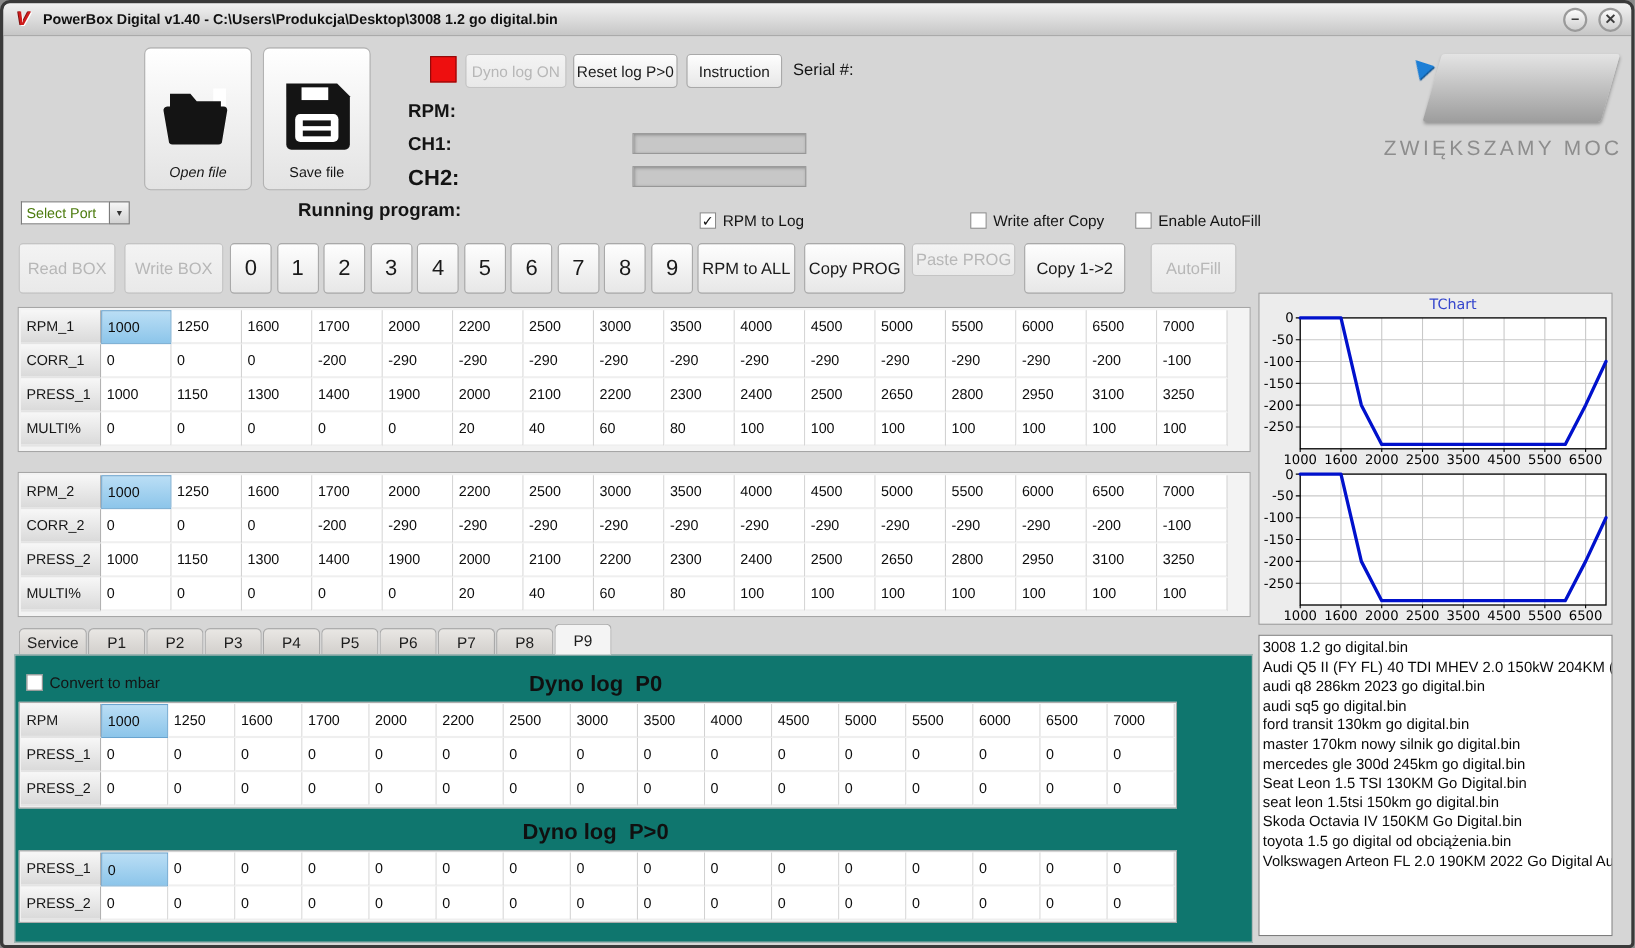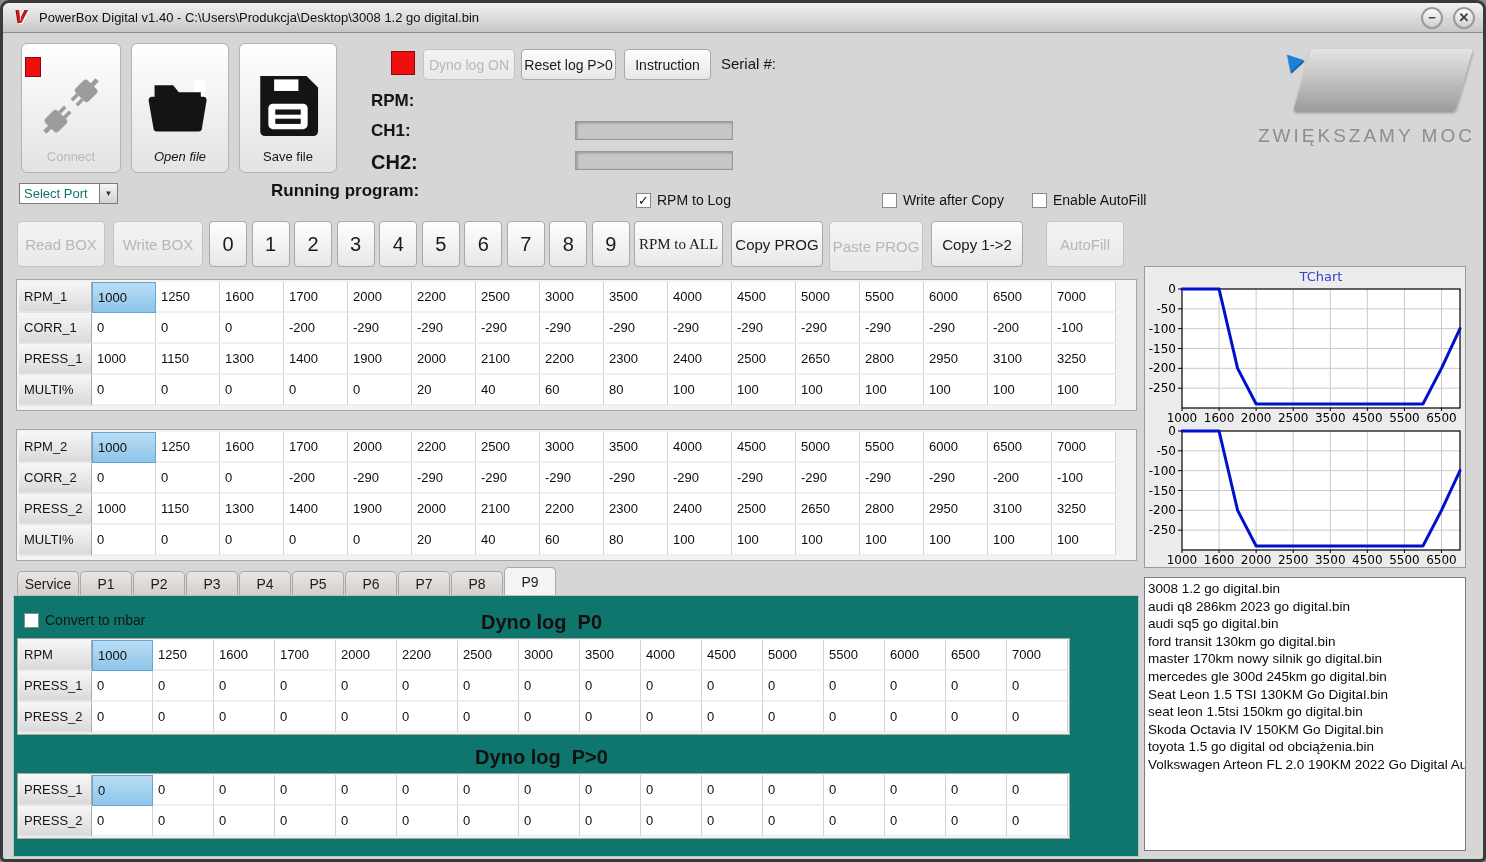--- a/index.html
+++ b/index.html
@@ -9,42 +9,42 @@
     background:#d6d6d6;border:3px solid #3a3a3a;border-radius:9px 9px 5px 5px;
     font-family:"Liberation Sans",sans-serif;overflow:hidden;
   }
   
   #titlebar{position:absolute;left:0;top:0;right:0;height:30px;
     background:linear-gradient(#f2f2f2,#c6c6c6);border-bottom:1px solid #8f8f8f;
     display:flex;align-items:center;padding:0 8px;gap:8px;border-radius:6px 6px 0 0;}
   .win-icon{width:20px;height:20px;display:flex;align-items:center;justify-content:center;
     font-weight:bold;font-style:italic;font-size:18px;color:#cf1c1c;
     text-shadow:1px 1px 0 #fff, -1px 0 0 #7e1010;}
-  #title-text{flex:1;font-size:13px;font-weight:normal;color:#101010;white-space:nowrap;overflow:hidden;}
+  #title-text{flex:1;font-size:13px;font-weight:bold;color:#101010;white-space:nowrap;overflow:hidden;}
   .winbtn{width:22px;height:22px;border-radius:50%;border:2px solid #9a9a9a;
     background:linear-gradient(#fcfcfc,#cfcfcf);color:#3c3c3c;font-size:13px;font-weight:bold;
     display:flex;align-items:center;justify-content:center;margin-left:2px;cursor:default;}
   
   .btn{position:absolute;display:flex;align-items:center;justify-content:center;
     background:linear-gradient(#fefefe,#e7e7e7);border:1px solid #a9a9a9;border-radius:4px;
     font-size:14px;color:#1a1a1a;cursor:default;}
   .btn.dis{color:#b7b7b7;background:linear-gradient(#f3f3f3,#e9e9e9);border-color:#c4c4c4;}
   .bigbtn{position:absolute;background:linear-gradient(#ffffff,#e3e3e3);
     border:1px solid #b2b2b2;border-radius:6px;display:flex;flex-direction:column;
     align-items:center;justify-content:flex-end;padding-bottom:8px;}
   .biglabel{font-size:13px;color:#161616;margin-top:4px;}
   .bigbtn.dis .biglabel{color:#b9b9b9;}
   .led{position:absolute;background:#ee0f0f;border:1px solid #8d0808;}
   
   .lbl{position:absolute;color:#141414;white-space:nowrap;}
   .pbar{position:absolute;background:#c7c7c7;border:1px solid #979797;
     box-shadow:inset 1px 1px 3px rgba(0,0,0,.28);}
   .combo{position:absolute;display:flex;height:21px;}
   .combo .cfield{width:80px;background:#fff;border:1px solid #7c7c7c;border-right:none;
-    font-size:13px;color:#0f766e;display:flex;align-items:center;padding-left:4px;}
+    font-size:13px;color:#4d7c0f;display:flex;align-items:center;padding-left:4px;}
   .combo .carrow{width:19px;background:linear-gradient(#f6f6f6,#d2d2d2);
     border:1px solid #7c7c7c;display:flex;align-items:center;justify-content:center;
     font-size:8px;color:#333;}
   .cbrow{position:absolute;display:flex;align-items:center;gap:6px;font-size:14px;color:#141414;}
   .cb{width:15px;height:15px;background:#fff;border:1px solid #8a8a8a;display:flex;
     align-items:center;justify-content:center;font-size:13px;color:#111;line-height:1;}
   
   .panel{position:absolute;border:1px solid #a6a6a6;background:#f3f3f3;}
   .gridtable{position:absolute;left:2px;top:2px;}
   .trow{display:flex;}
@@ -98,36 +98,20 @@
 
   <div id="titlebar">
     <div class="win-icon">
         <span>V</span>
       </div>
     <div id="title-text">PowerBox Digital v1.40 - C:\Users\Produkcja\Desktop\3008 1.2 go digital.bin</div>
     <div class="winbtn">−</div>
     <div class="winbtn">✕</div>
   </div>
 
-  <div class="bigbtn dis" style="left:18px;top:40px;width:100px;height:130px;">
-    <div class="led" style="left:3px;top:13px;width:16px;height:20px;"></div>
-    <svg class="icon-big" viewBox="0 0 64 64">
-      <g fill="#9c9c9c" transform="rotate(45 32 32)">
-        <rect x="30" y="0" width="4" height="7"></rect>
-        <rect x="24" y="6" width="16" height="15" rx="3"></rect>
-        <rect x="27.5" y="21" width="3" height="7"></rect>
-        <rect x="33.5" y="21" width="3" height="7"></rect>
-        <rect x="27.5" y="36" width="3" height="7"></rect>
-        <rect x="33.5" y="36" width="3" height="7"></rect>
-        <rect x="24" y="43" width="16" height="15" rx="3"></rect>
-        <rect x="30" y="57" width="4" height="7"></rect>
-      </g>
-    </svg>
-    <div class="biglabel">Connect</div>
-  </div>
 
   <div class="bigbtn" style="left:128px;top:40px;width:98px;height:130px;font-style:italic;">
     <svg class="icon-big" viewBox="0 0 64 64">
       <path fill="#ffffff" d="M44 10h10v14H44z"></path>
       <path fill="#141414" d="M10 14h16l5 6h19v6H10z"></path>
       <path fill="#141414" d="M8 24h44a3 3 0 0 1 3 3l-4 24a3 3 0 0 1-3 3H12a3 3 0 0 1-3-3L5 28a3 3 0 0 1 3-4z"></path>
     </svg>
     <div class="biglabel">Open file</div>
   </div>
 
@@ -180,23 +164,23 @@
       <div class="btn" style="position: relative; width: 38px; height: 46px; font-size: 20px;">1</div>
       <div class="btn" style="position: relative; width: 38px; height: 46px; font-size: 20px;">2</div>
       <div class="btn" style="position: relative; width: 38px; height: 46px; font-size: 20px;">3</div>
       <div class="btn" style="position: relative; width: 38px; height: 46px; font-size: 20px;">4</div>
       <div class="btn" style="position: relative; width: 38px; height: 46px; font-size: 20px;">5</div>
       <div class="btn" style="position: relative; width: 38px; height: 46px; font-size: 20px;">6</div>
       <div class="btn" style="position: relative; width: 38px; height: 46px; font-size: 20px;">7</div>
       <div class="btn" style="position: relative; width: 38px; height: 46px; font-size: 20px;">8</div>
       <div class="btn" style="position: relative; width: 38px; height: 46px; font-size: 20px;">9</div>
     </div>
-  <div class="btn" style="left:631px;top:218px;width:89px;height:46px;font-size:15px;font-family:Liberation Serif, serif;">RPM to ALL</div>
+  <div class="btn" style="left:631px;top:218px;width:89px;height:46px;font-size:15px;">RPM to ALL</div>
   <div class="btn" style="left:728px;top:218px;width:92px;height:46px;font-size:15px;">Copy PROG</div>
-  <div class="btn dis" style="left:826px;top:218px;width:94px;height:51px;font-size:15px;">Paste PROG</div>
+  <div class="btn dis" style="left:826px;top:218px;width:94px;height:30px;font-size:15px;">Paste PROG</div>
   <div class="btn" style="left:928px;top:218px;width:92px;height:46px;font-size:15px;">Copy 1-&gt;2</div>
   <div class="btn dis" style="left:1043px;top:218px;width:78px;height:46px;font-size:15px;">AutoFill</div>
 
   <div class="panel" style="left:13px;top:276px;width:1121px;height:132px;">
     <div class="gridtable" id="table-prog1">
         <div class="trow">
           <div class="cell rowhead">RPM_1</div>
           <div class="cell sel" style="width: 64px;">1000</div>
           <div class="cell" style="width: 64px;">1250</div>
           <div class="cell" style="width: 64px;">1600</div>
@@ -574,20 +558,21 @@
         <line x1="259.4" y1="125" x2="259.4" y2="128" stroke="#000"></line>
         <text x="259.4" y="139" text-anchor="middle" font-size="12" fill="#000">5500</text>
         <line x1="296.4666666666667" y1="125" x2="296.4666666666667" y2="128" stroke="#000"></line>
         <text x="296.4666666666667" y="139" text-anchor="middle" font-size="12" fill="#000">6500</text>
         <polyline points="37,6 55.53333333333333,6 74.06666666666666,6 92.6,85.33333333333333 111.13333333333333,121.03333333333333 129.66666666666666,121.03333333333333 148.2,121.03333333333333 166.73333333333335,121.03333333333333 185.26666666666665,121.03333333333333 203.79999999999998,121.03333333333333 222.33333333333331,121.03333333333333 240.86666666666665,121.03333333333333 259.4,121.03333333333333 277.93333333333334,121.03333333333333 296.4666666666667,85.33333333333333 315,45.666666666666664" fill="none" stroke="#0011cc" stroke-width="3" stroke-linejoin="round" stroke-linecap="round"></polyline>
       </svg>
   </div>
 
   <div id="filelist">
       <div class="fl-item">3008 1.2 go digital.bin</div>
+      <div class="fl-item">Audi Q5 II (FY FL) 40 TDI MHEV 2.0 150kW 204KM (</div>
       <div class="fl-item">audi q8 286km 2023 go digital.bin</div>
       <div class="fl-item">audi sq5 go digital.bin</div>
       <div class="fl-item">ford transit 130km go digital.bin</div>
       <div class="fl-item">master 170km nowy silnik go digital.bin</div>
       <div class="fl-item">mercedes gle 300d 245km go digital.bin</div>
       <div class="fl-item">Seat Leon 1.5 TSI 130KM Go Digital.bin</div>
       <div class="fl-item">seat leon 1.5tsi 150km go digital.bin</div>
       <div class="fl-item">Skoda Octavia IV 150KM Go Digital.bin</div>
       <div class="fl-item">toyota 1.5 go digital od obciążenia.bin</div>
       <div class="fl-item">Volkswagen Arteon FL 2.0 190KM 2022 Go Digital Au</div>

